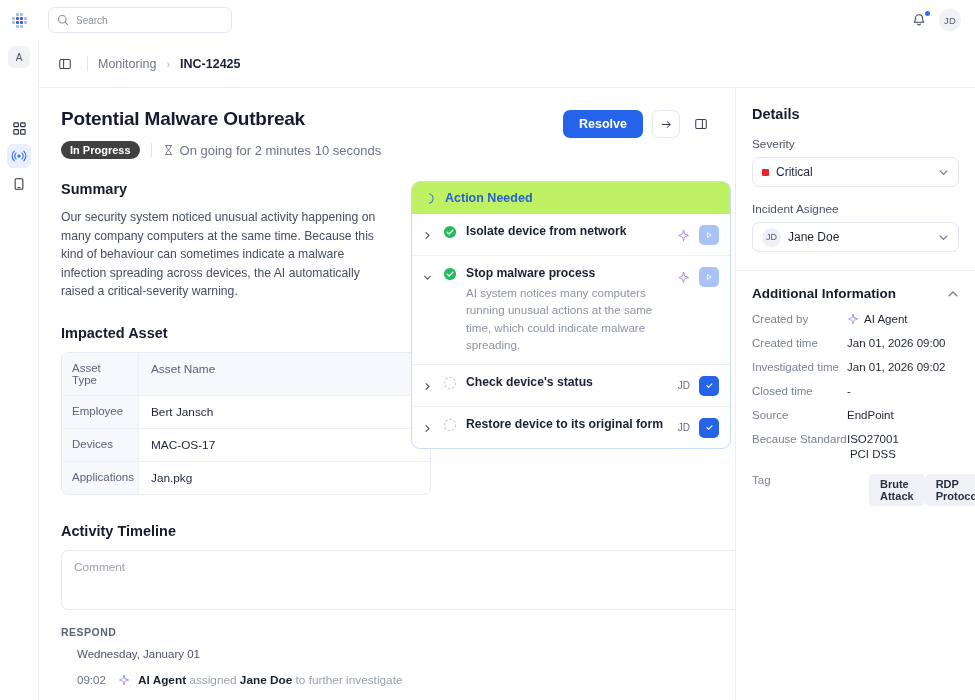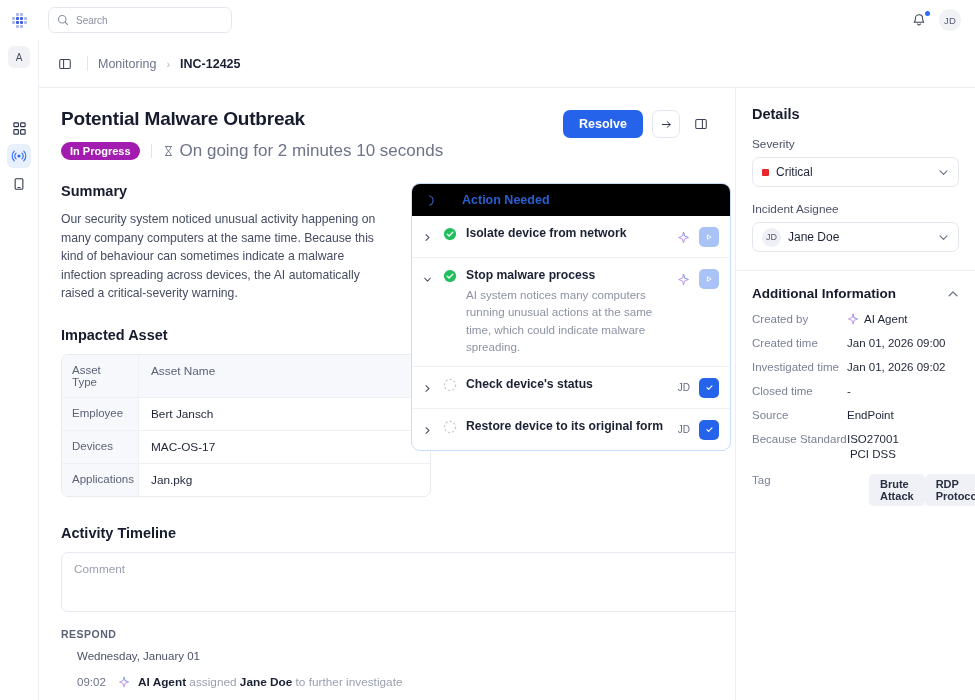--- a/index.html
+++ b/index.html
@@ -89,25 +89,25 @@
     width: 240px; flex: 0 0 240px; border-left: 1px solid #eceef3;
     padding: 18px 16px 0 16px; overflow: hidden;
   }
 
   
   .title-row { display: flex; align-items: flex-start; }
   .title-block { flex: 1; min-width: 0; }
   .page-title { font-size: 19px; font-weight: 700; color: #161b2e; letter-spacing: -.2px; }
   .meta-row { display: flex; align-items: center; gap: 11px; margin-top: 11px; }
   .pill-status {
-    background: #a21caf; color: #fff; font-size: 11px; font-weight: 700;
+    background: #404040; color: #fff; font-size: 11px; font-weight: 700;
     padding: 3px 9px; border-radius: 11px;
   }
   .vline { width: 1px; height: 14px; background: #e0e3ea; }
-  .ongoing { font-size: 17px; color: #6d7489; display:flex; align-items:center; gap:6px;}
+  .ongoing { font-size: 13px; color: #6d7489; display:flex; align-items:center; gap:6px;}
 
   .title-actions { display: flex; align-items: center; gap: 9px; padding-top: 2px; }
   .btn-resolve {
     background: #2563eb; color: #fff; border: none; border-radius: 7px;
     font-size: 12.5px; font-weight: 600; padding: 7px 16px; cursor: pointer;
     font-family: inherit;
   }
   .btn-ghost {
     width: 28px; height: 28px; border: 1px solid #e4e7ee; border-radius: 7px;
     background: #fff; display: flex; align-items: center; justify-content: center;
@@ -139,21 +139,21 @@
   .tc-r { flex: 1; font-size: 11.8px; color: #1e2437; padding: 9px 12px; }
   .trow.head .tc-l, .trow.head .tc-r { background: #f7f8fb; color: #5b6278; }
   .trow.head .tc-r { background: #f7f8fb; }
 
   
   .action-card {
     border: 1px solid #c9dcfb; border-radius: 9px; overflow: hidden;
     background: #fff; width: 320px;
   }
   .action-head {
-    background: #000000; padding: 9px 13px; display: flex; align-items: center; gap: 24px;
+    background: #bef264; padding: 9px 13px; display: flex; align-items: center; gap: 7px;
   }
   .action-head-txt { font-size: 12.5px; font-weight: 700; color: #2a5fd0; }
   .task {
     display: flex; align-items: flex-start; gap: 8px;
     padding: 10px 11px; border-bottom: 1px solid #eef0f5;
   }
   .task:last-child { border-bottom: none; }
   .chev { width: 12px; flex: 0 0 12px; padding-top: 2px; }
   .status-ico { width: 15px; flex: 0 0 15px; padding-top: 1px; }
   .task-body { flex: 1; min-width: 0; }

